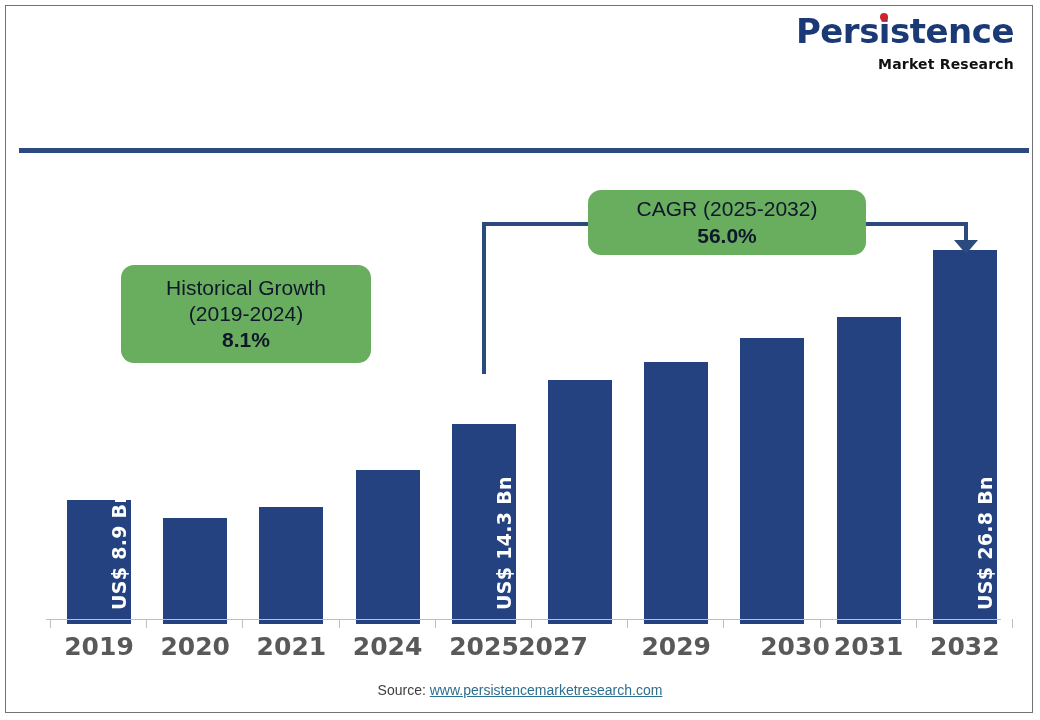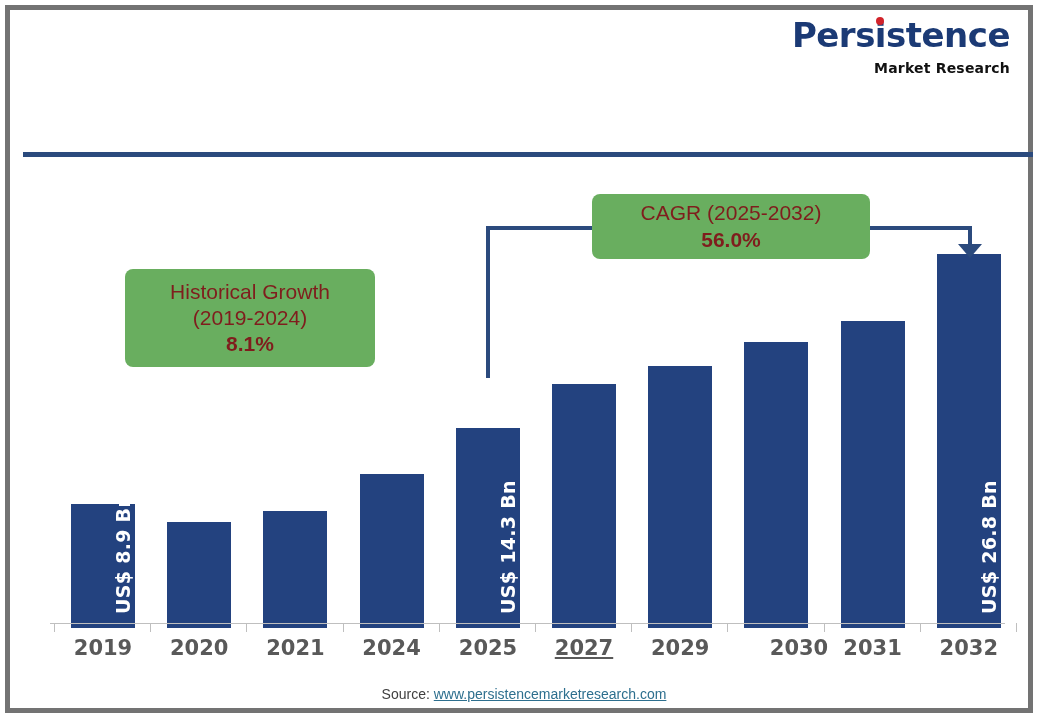--- a/index.html
+++ b/index.html
@@ -1,19 +1,19 @@
 <!DOCTYPE html>
 <html><head>
 <meta charset="utf-8">
 <style>
   html,body{margin:0;padding:0;background:#ffffff;}
   body{width:1040px;height:720px;font-family:"Liberation Sans",sans-serif;overflow:hidden;}
 
   #card{position:absolute;left:5px;top:5px;width:1028px;height:708px;
-        background:#ffffff;border:5px solid #737373;box-sizing:border-box;}
+        background:#ffffff;border:1px solid #737373;box-sizing:border-box;}
 
   
   #logo{position:absolute;right:18px;top:8px;text-align:right;line-height:1;}
   #logo-main{font-size:34px;font-weight:bold;color:#1b3a75;letter-spacing:-0.5px;
              font-family:"DejaVu Sans",sans-serif;position:relative;display:inline-block;}
   #logo-dot{position:absolute;width:8px;height:8px;border-radius:50%;background:#d2232a;
             left:84px;top:-1px;}
   #logo-sub{font-size:14px;font-weight:bold;color:#111111;letter-spacing:0.2px;
             margin-top:9px;font-family:"DejaVu Sans",sans-serif;}
 
@@ -25,25 +25,25 @@
   
   #plot{position:absolute;left:0;top:0;width:1028px;height:708px;}
   .bar{position:absolute;background:#23427f;}
   .bar-label{position:absolute;color:#ffffff;font-size:19px;font-weight:bold;
              white-space:nowrap;transform-origin:0 0;
              transform:rotate(-90deg);letter-spacing:0.3px;
              font-family:"DejaVu Sans",sans-serif;}
 
   #axis-line{position:absolute;left:40px;top:613px;width:955px;height:1px;background:#bfbfbf;}
   .tick{position:absolute;top:613px;width:1px;height:9px;background:#bfbfbf;}
-  .xlabel{position:absolute;top:626px;font-size:21px;font-weight:bold;color:#595959;
+  .xlabel{position:absolute;top:626px;font-size:25px;font-weight:bold;color:#595959;
           text-align:center;font-family:"DejaVu Sans",sans-serif;}
 
   
-  .callout{position:absolute;background:#69ae5f;border-radius:8px;color:#7f1d1d;
+  .callout{position:absolute;background:#69ae5f;border-radius:13px;color:#0f172a;
            text-align:center;display:flex;flex-direction:column;justify-content:center;
            align-items:center;line-height:1.25;}
   .callout .c-head{font-size:21px;}
   .callout .c-val{font-size:21px;font-weight:bold;}
   #callout-hist{left:115px;top:259px;width:250px;height:98px;}
   #callout-cagr{left:582px;top:184px;width:278px;height:65px;}
 
   
   .conn{position:absolute;background:#2b4a7d;}
   #conn-v1{left:476px;top:216px;width:4px;height:152px;}
@@ -87,21 +87,21 @@
       <div class="xlabel" style="left: 240.4px; width: 90px;">2021</div>
       <div class="bar" style="left: 349.6px; width: 64px; top: 464.493px; height: 153.507px;"></div>
       <div class="tick" style="left: 332.6px;"></div>
       <div class="xlabel" style="left: 336.6px; width: 90px;">2024</div>
       <div class="bar" style="left: 445.8px; width: 64px; top: 418.44px; height: 199.56px;"></div>
       <div class="bar-label" style="left: 486.8px; top: 604px;">US$ 14.3 Bn</div>
       <div class="tick" style="left: 428.8px;"></div>
       <div class="xlabel" style="left: 433px; width: 90px;">2025</div>
       <div class="bar" style="left: 542px; width: 64px; top: 373.784px; height: 244.216px;"></div>
       <div class="tick" style="left: 525px;"></div>
-      <div class="xlabel" style="left: 529px; width: 90px; text-decoration: underline;">2027</div>
+      <div class="xlabel" style="left: 502px; width: 90px;">2027</div>
       <div class="bar" style="left: 638.2px; width: 64px; top: 355.642px; height: 262.358px;"></div>
       <div class="tick" style="left: 621.2px;"></div>
       <div class="xlabel" style="left: 625.2px; width: 90px;">2029</div>
       <div class="bar" style="left: 734.4px; width: 64px; top: 331.918px; height: 286.082px;"></div>
       <div class="tick" style="left: 717.4px;"></div>
       <div class="xlabel" style="left: 744px; width: 90px;">2030</div>
       <div class="bar" style="left: 830.6px; width: 64px; top: 310.985px; height: 307.015px;"></div>
       <div class="tick" style="left: 813.6px;"></div>
       <div class="xlabel" style="left: 817.6px; width: 90px;">2031</div>
       <div class="bar" style="left: 926.8px; width: 64px; top: 244px; height: 374px;"></div>

